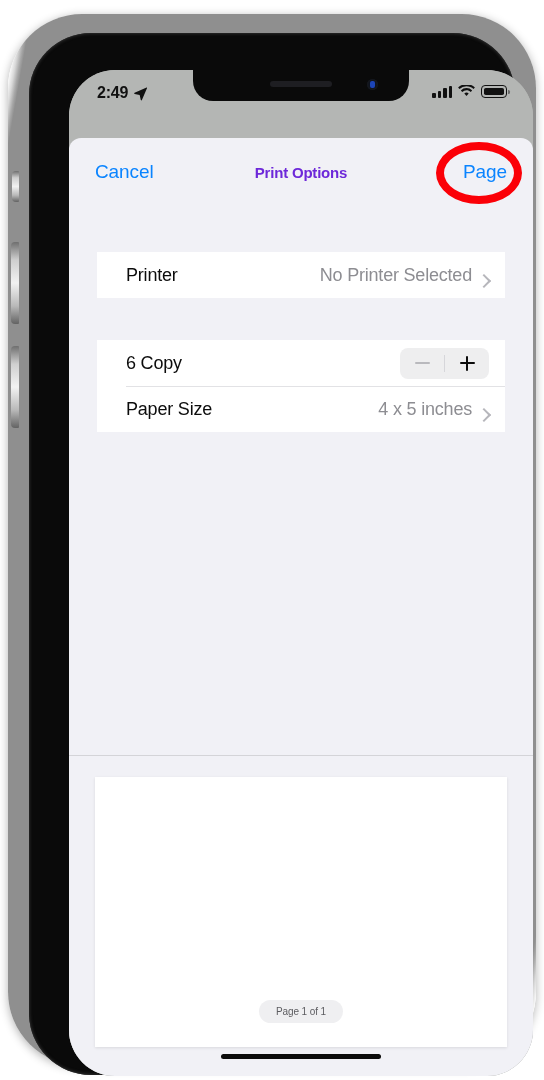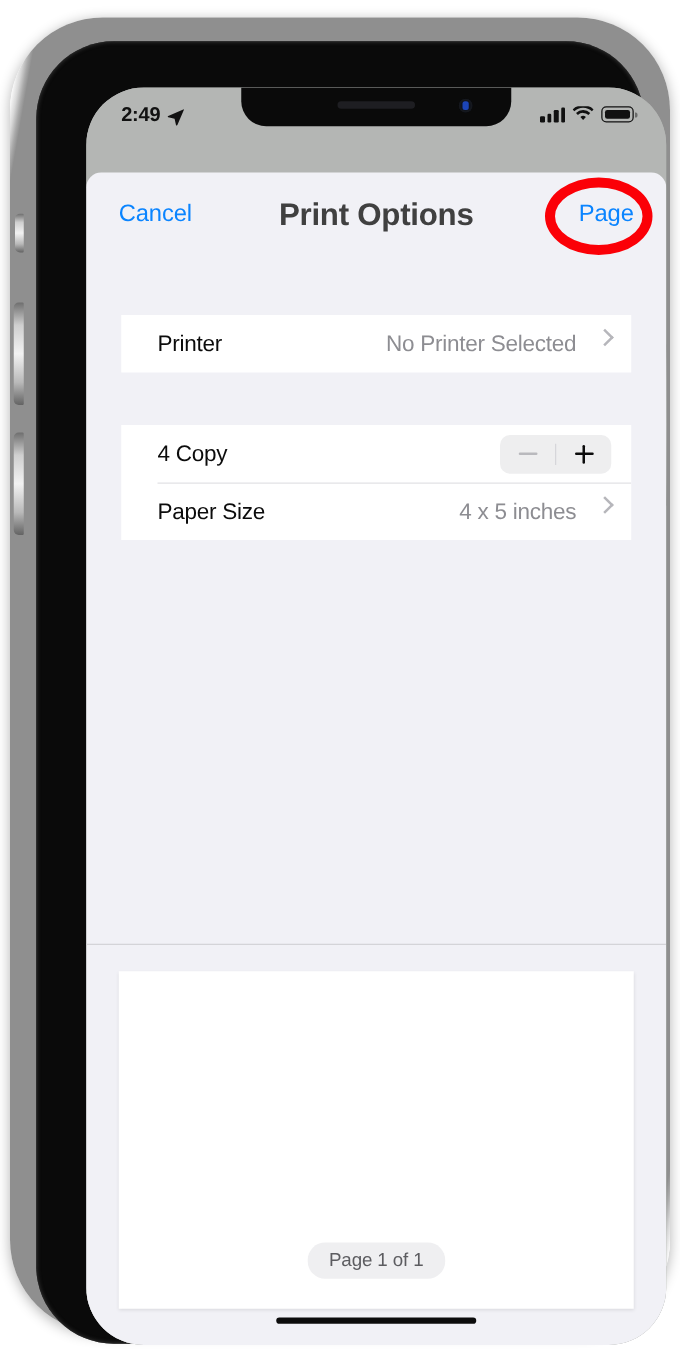--- a/index.html
+++ b/index.html
@@ -204,23 +204,23 @@
     border: none;
     padding: 0;
     cursor: pointer;
     font-family: inherit;
     letter-spacing: -0.1px;
   }
   .nav-title {
     position: absolute;
     left: 50%;
     transform: translateX(-50%);
-    font-size: 25px;
+    font-size: 15px;
     font-weight: 700;
-    color: #404040;
+    color: #6d28d9;
     letter-spacing: -0.2px;
     white-space: nowrap;
   }
 
   
   .annot-ring {
     position: absolute;
     right: 11px;
     top: 4px;
     width: 86px;
@@ -260,22 +260,22 @@
     background: #e2e2e5;
   }
   .row-label {
     font-size: 18px;
     color: #0c0c0c;
     letter-spacing: -0.2px;
   }
   .row-right {
     margin-left: auto;
     display: flex;
-    align-items: flex-start;
-    gap: 18px;
+    align-items: flex-end;
+    gap: 7px;
   }
   .row-value {
     font-size: 18px;
     color: #8d8d92;
     letter-spacing: -0.2px;
   }
   .chevron {
     width: 8px; height: 8px;
     border-right: 2px solid #b6b6bb;
     border-top: 2px solid #b6b6bb;
@@ -342,21 +342,21 @@
     box-shadow: 0 1px 3px rgba(0,0,0,0.10);
   }
   .page-pill {
     position: absolute;
     left: 50%;
     transform: translateX(-50%);
     bottom: 24px;
     background: #efeff1;
     border-radius: 14px;
     padding: 6px 17px;
-    font-size: 15px;
+    font-size: 10px;
     color: #5c5c60;
     letter-spacing: -0.1px;
     white-space: nowrap;
   }
 
   
   .home-indicator {
     position: absolute;
     left: 50%;
     transform: translateX(-50%);
@@ -431,21 +431,21 @@
               <span class="row-right">
                 <span class="row-value">No Printer Selected</span>
                 <span class="chevron"></span>
               </span>
             </div>
           </div>
 
           <div class="card second">
 
             <div class="row">
-              <span class="row-label">4 Copy</span>
+              <span class="row-label">6 Copy</span>
               <span class="stepper">
                 <button class="step-btn disabled">
                   <span class="glyph-h"></span>
                 </button>
                 <span class="step-divider"></span>
                 <button class="step-btn">
                   <span class="glyph-h"></span>
                   <span class="glyph-v"></span>
                 </button>
               </span>

